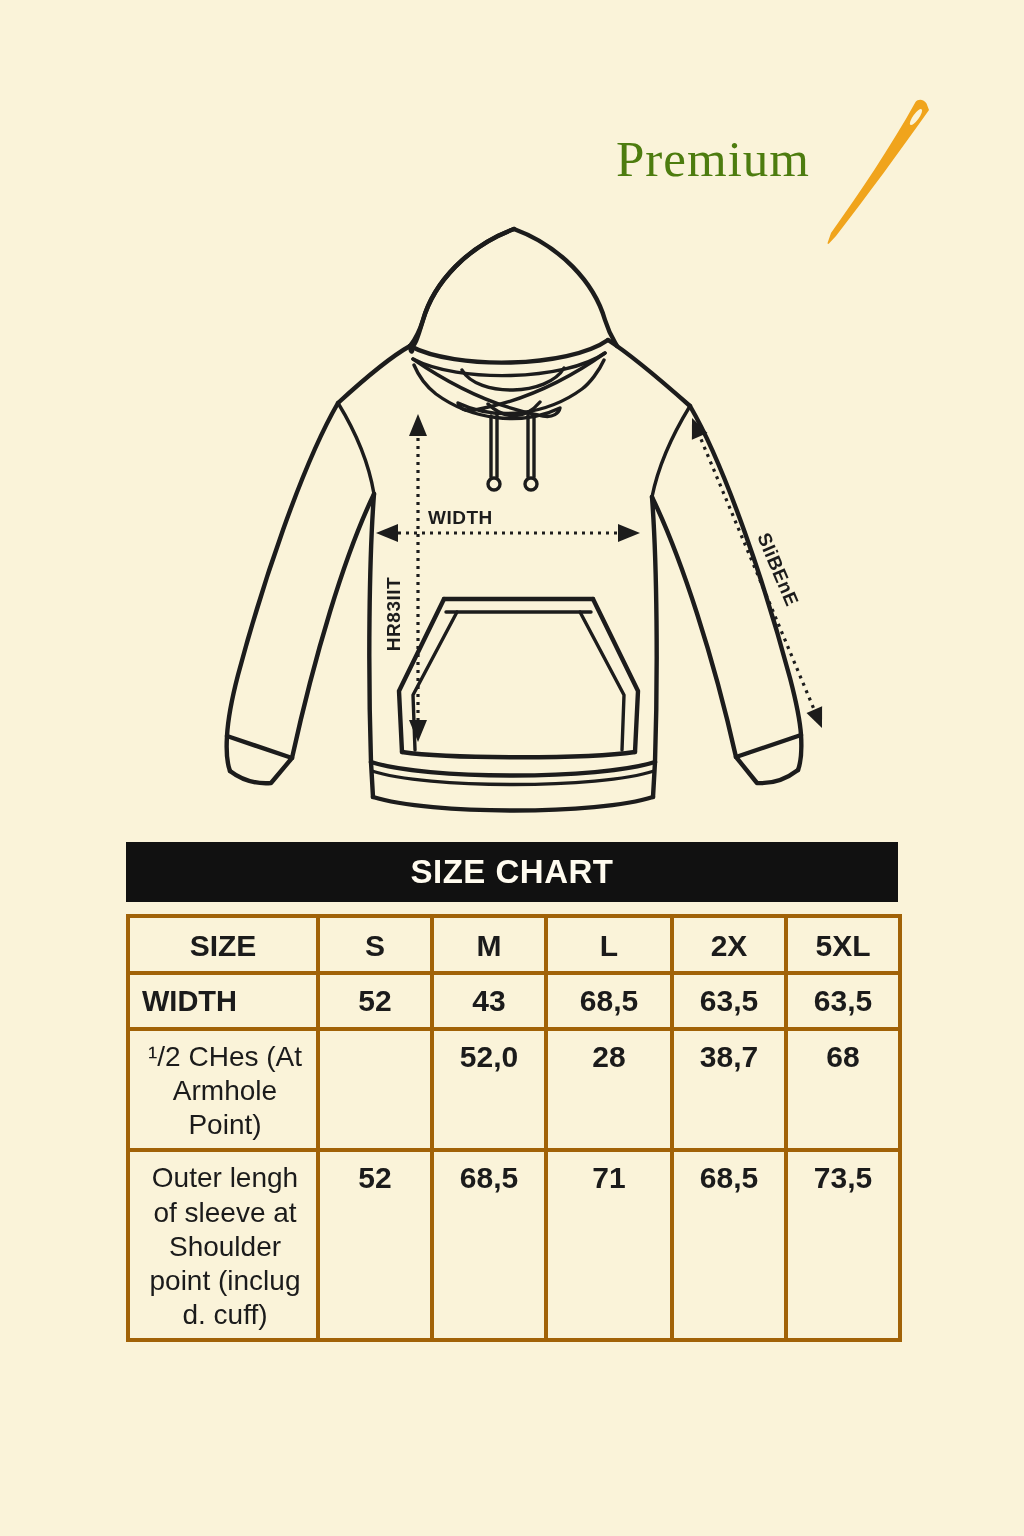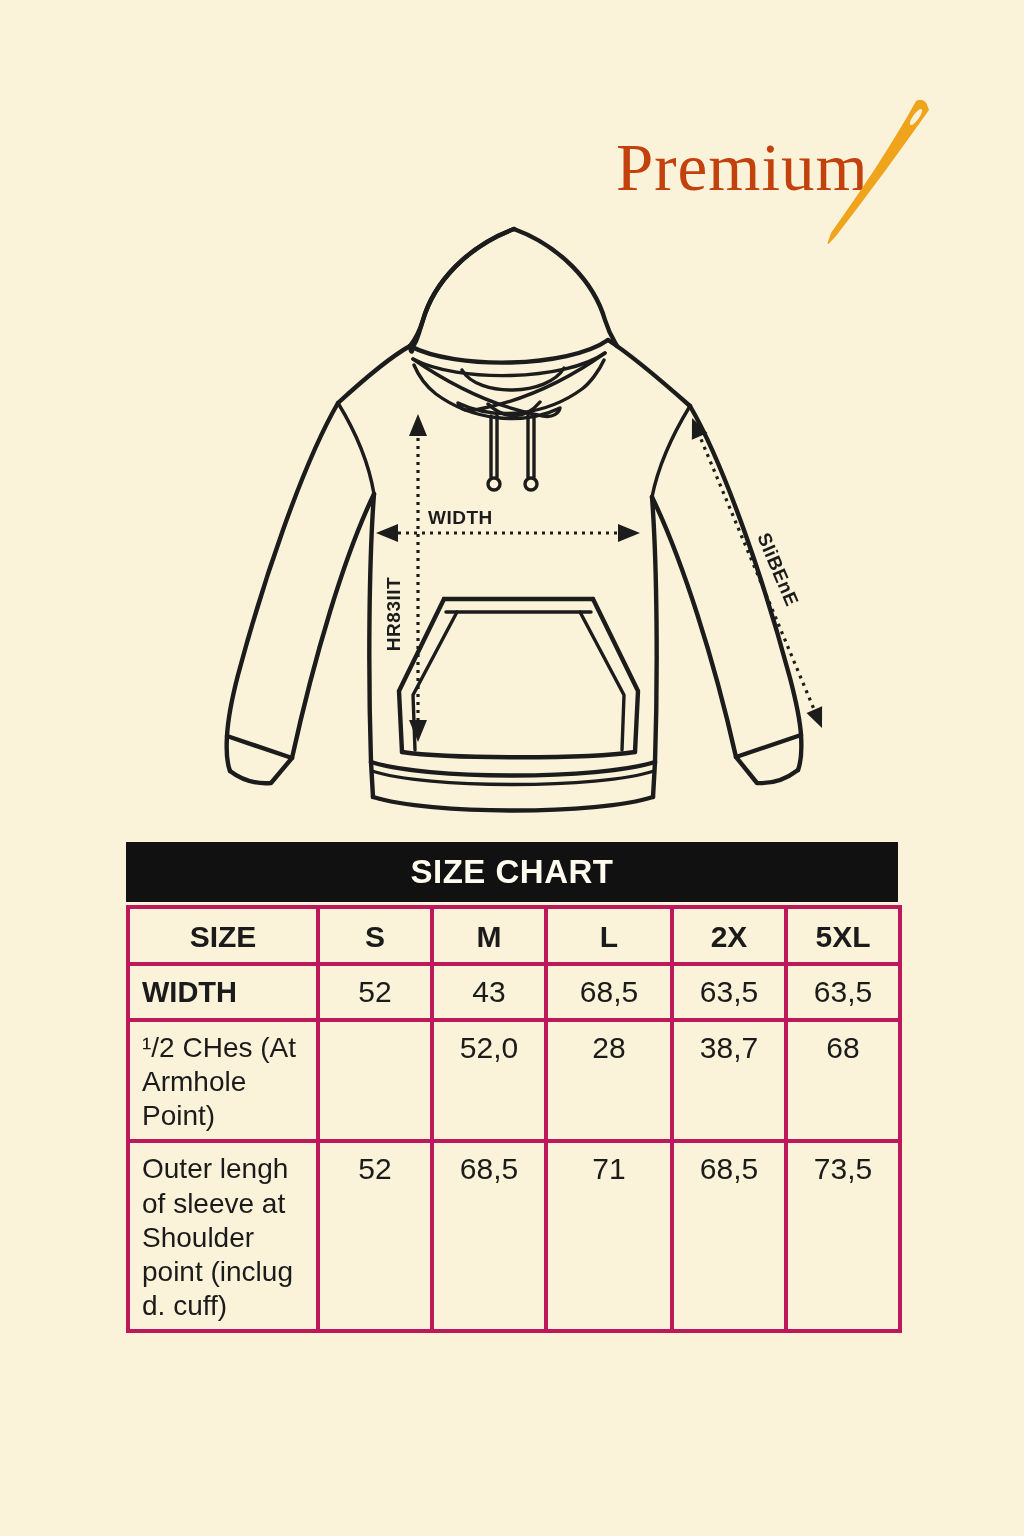--- a/index.html
+++ b/index.html
@@ -8,65 +8,65 @@
     width:1024px;height:1536px;
     background:#FAF3D9;
     overflow:hidden;
     font-family:"Liberation Sans", sans-serif;
     color:#1B1B1B;
   }
   
   .brand{
     position:absolute;left:616px;top:134px;
     font-family:"Liberation Serif", serif;
-    font-size:67px;line-height:1;
-    color:#c2410c;
+    font-size:51px;line-height:1;
+    color:#4d7c0f;
     letter-spacing:1px;
   }
   
   .draw{position:absolute;left:0;top:0;}
   .outline{fill:none;stroke:#1C1C1C;stroke-width:4.4;stroke-linecap:round;stroke-linejoin:round;}
   .detail {fill:none;stroke:#1C1C1C;stroke-width:3.4;stroke-linecap:round;stroke-linejoin:round;}
   .dashed {fill:none;stroke:#1C1C1C;stroke-width:3.2;stroke-dasharray:3 5;}
   .ah{fill:#1C1C1C;stroke:none;}
   .measure-label{
     font-family:"Liberation Sans", sans-serif;
     font-weight:bold;font-size:19px;fill:#1C1C1C;letter-spacing:.5px;
   }
   
   .chart{position:absolute;left:126px;top:842px;width:772px;}
   .band{
-    height:60px;background:#111111;margin-bottom:3px;
+    height:60px;background:#111111;margin-bottom:12px;
     display:flex;align-items:center;justify-content:center;
   }
   .band-title{
     color:#FFFBEF;font-size:33px;font-weight:bold;letter-spacing:.5px;
   }
   table.size-table{
     width:772px;table-layout:fixed;border-collapse:collapse;
     background:#FAF3D9;
   }
   .size-table col.c0{width:190px;}
   .size-table col.c1,.size-table col.c2,.size-table col.c4,.size-table col.c5{width:114px;}
   .size-table col.c3{width:126px;}
   .size-table th,.size-table td{
-    border:4px solid #be185d;
+    border:4px solid #a16207;
     vertical-align:top;
     padding:9px 6px 6px 6px;
   }
   .size-table th.colhead{
     text-align:center;font-size:30px;font-weight:bold;padding-top:11px;
   }
   .size-table th.rowlabel{
     text-align:left;padding-left:12px;padding-right:8px;
     font-size:29px;font-weight:bold;line-height:1.22;
   }
-  .size-table th.rowlabel.light{font-weight:normal;font-size:28px;}
+  .size-table th.rowlabel.light{font-weight:normal;font-size:28px;text-align:center;}
   .size-table td{
-    text-align:center;font-size:30px;font-weight:normal;
+    text-align:center;font-size:30px;font-weight:bold;
   }
   tr.head-row{height:57px;}
   tr.r0{height:56px;}
   tr.r1{height:120px;}
   tr.r2{height:58px;}
   tr.r3{height:56px;}
   tr.r4{height:176px;}
 </style>
 </head>
 <body>

